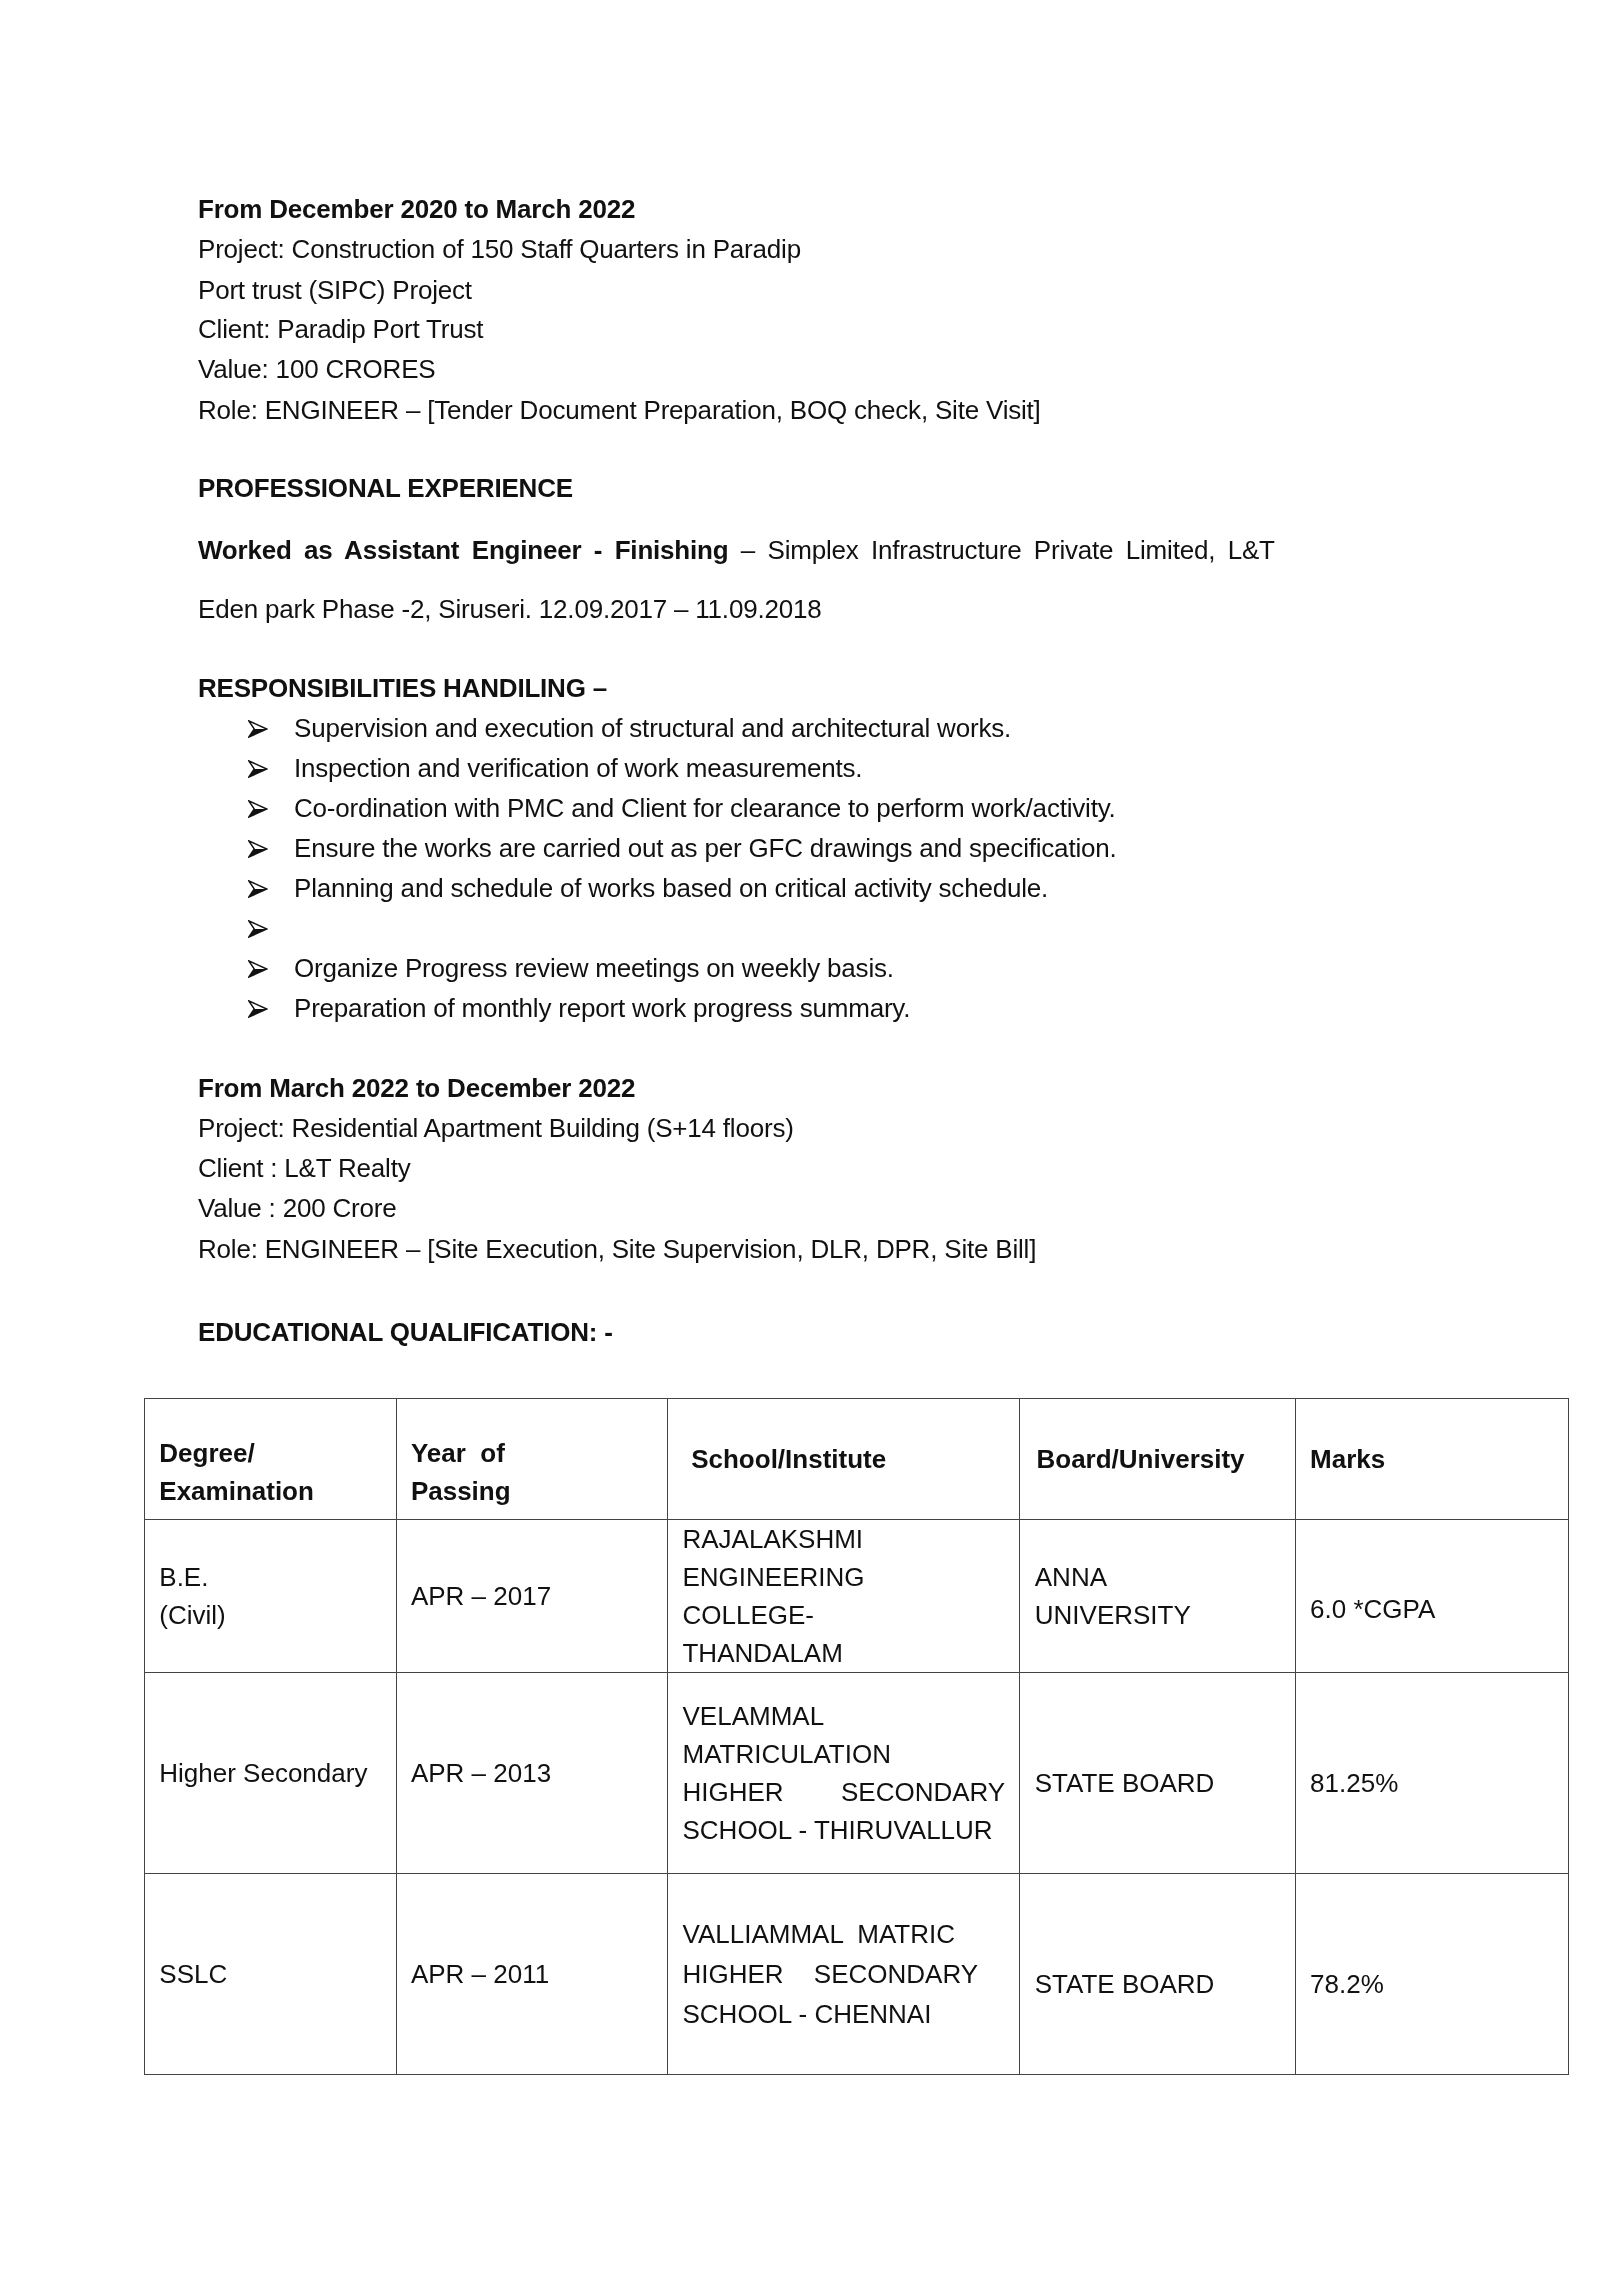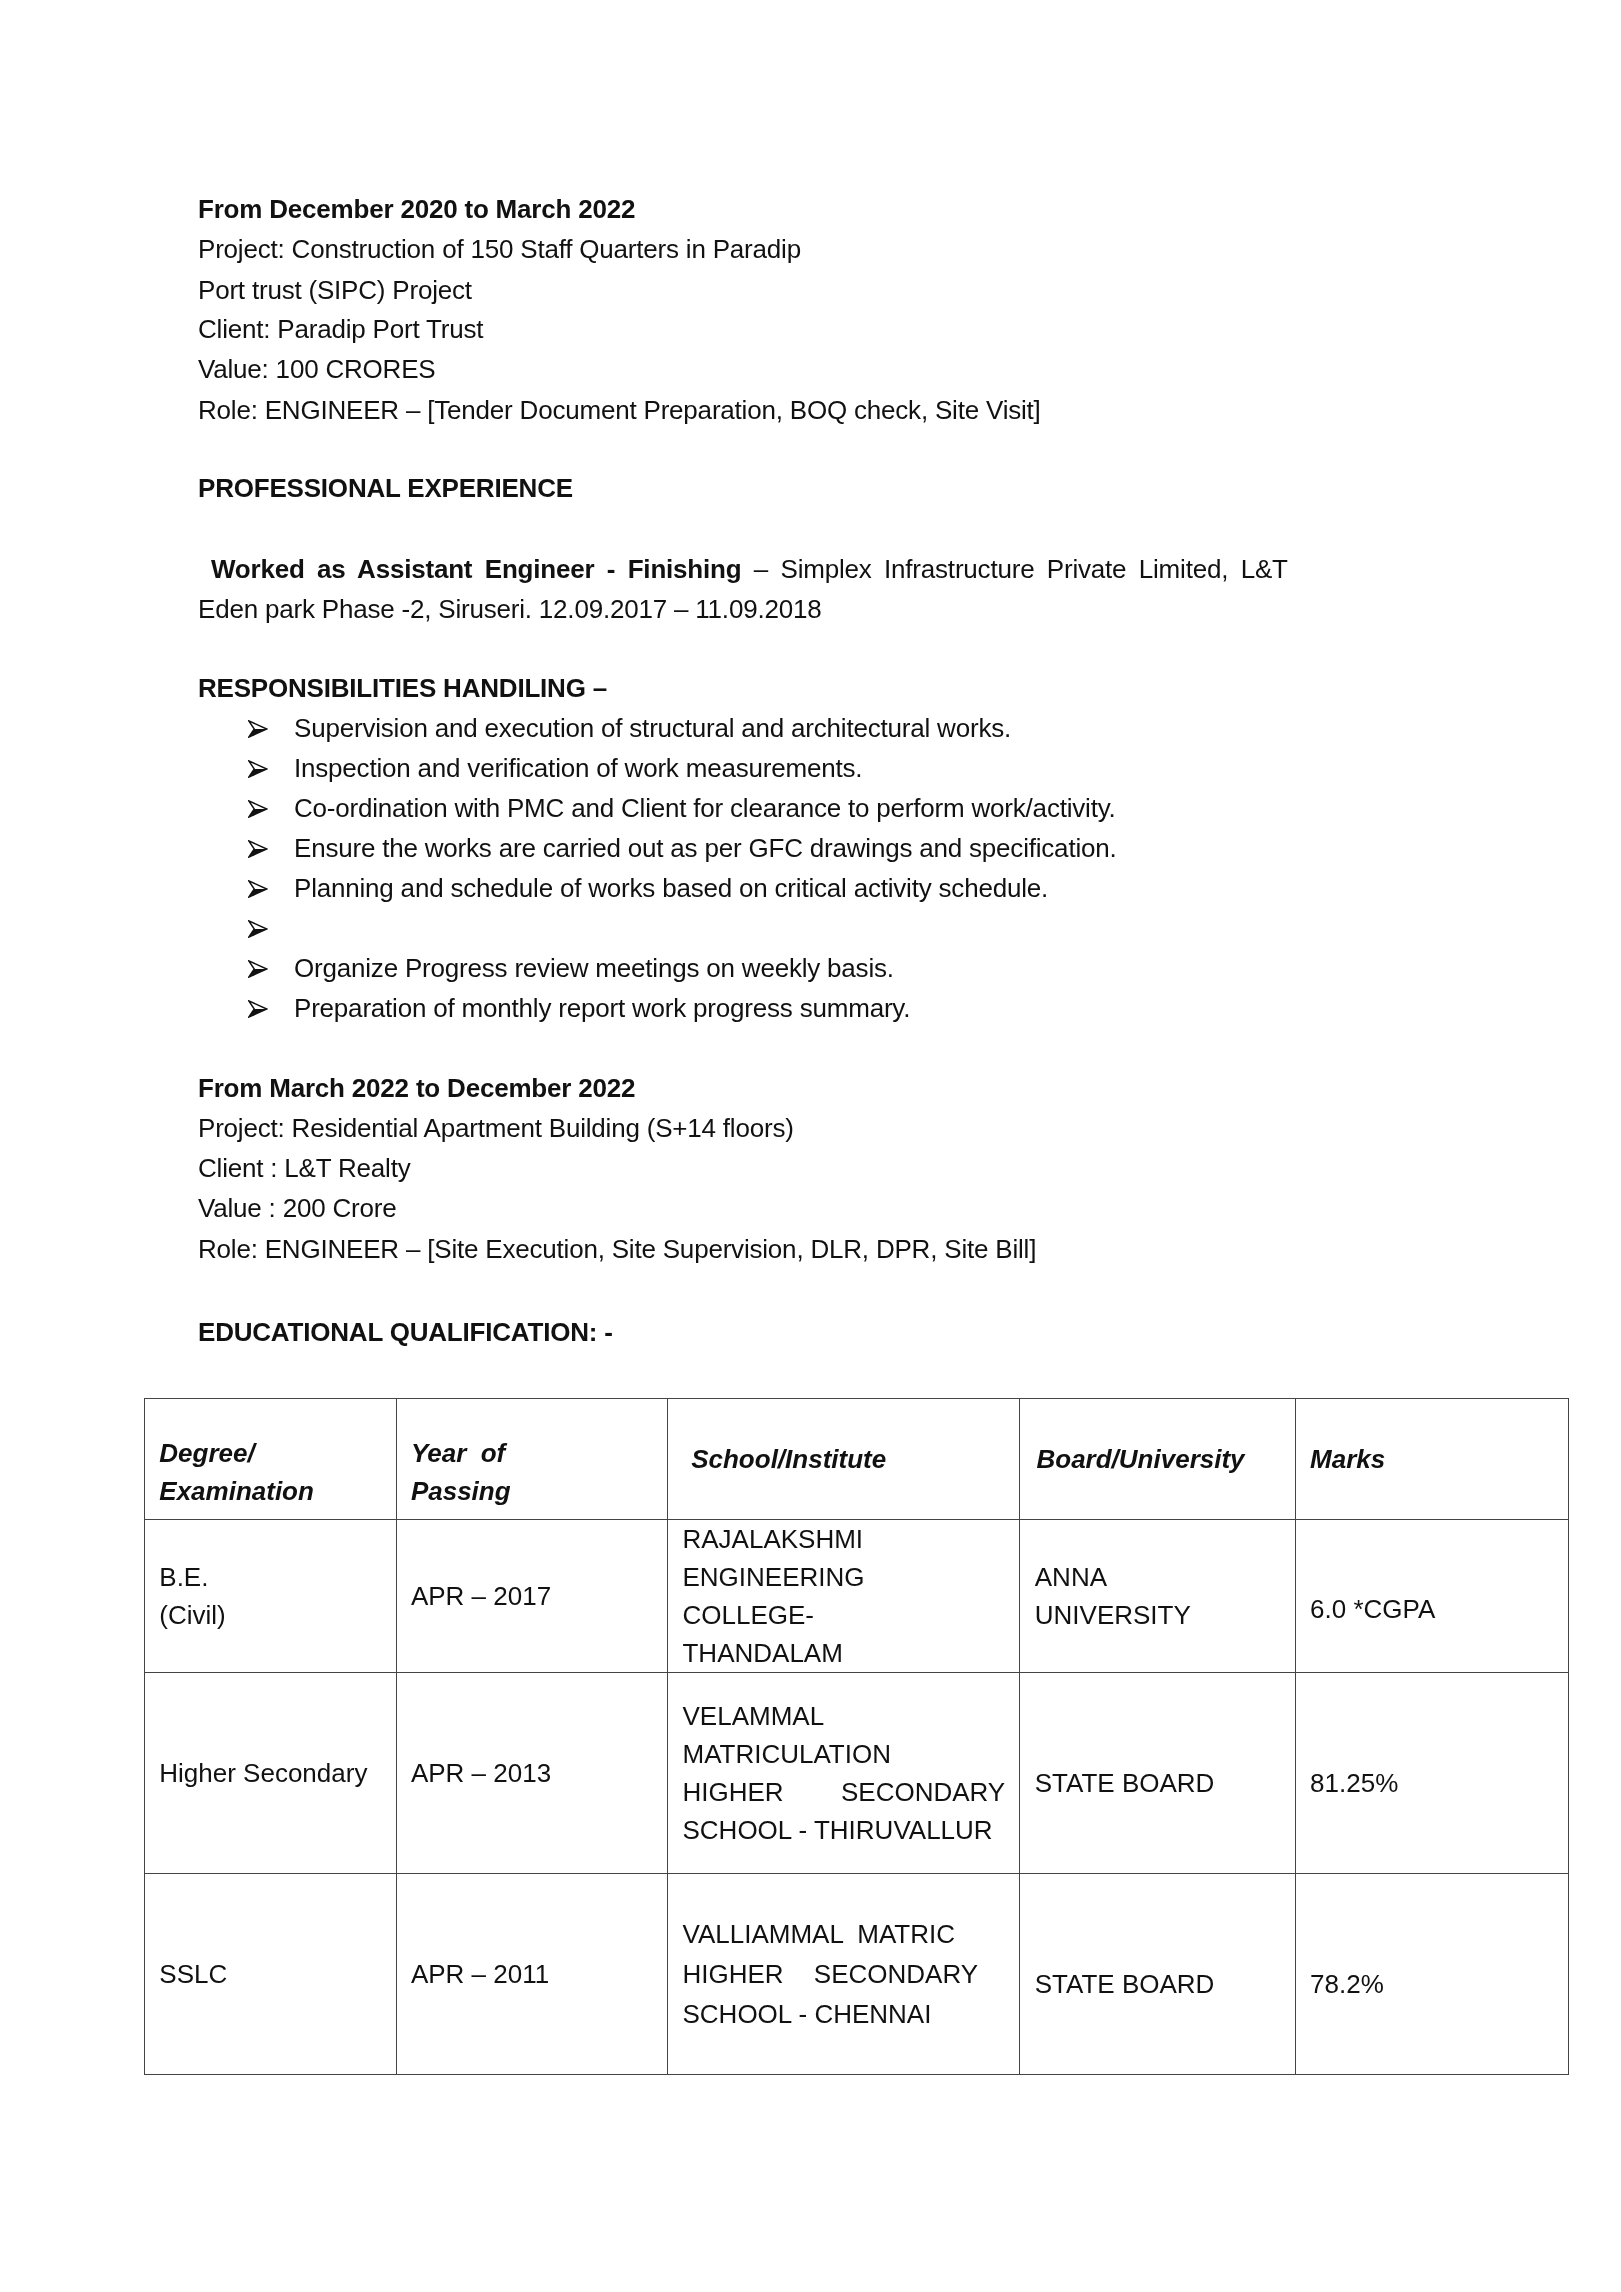--- a/index.html
+++ b/index.html
@@ -11,37 +11,37 @@
   .bullets { position: absolute; left: 198px; top: 708px; margin: 0; padding: 0; list-style: none; }
   .bullets li { position: relative; height: 40px; line-height: 40px; font-size: 26px; padding-left: 96px;
                 white-space: nowrap; letter-spacing: -0.2px; }
   .arrow { position: absolute; left: 50px; top: 11.6px; width: 19.7px; height: 18px; }
   table.edu { position: absolute; left: 144px; top: 1398px; border-collapse: collapse;
               font-size: 26px; line-height: 38px; }
   table.edu td, table.edu th { border: 1.8px solid #444444; vertical-align: middle; padding: 0 14.3px;
               text-align: left; font-weight: normal; }
   table.edu th { font-weight: bold; }
   .c1 { width: 222px; } .c2 { width: 242px; } .c3 { width: 314px; } .c4 { width: 244px; } .c5 { width: 244px; }
-  .hdr-row { height: 121px; font-style: italic; } .r1 { height: 121px; } .r2 { height: 201px; } .r3 { height: 201px; }
+  .hdr-row { height: 121px; } .r1 { height: 121px; } .r2 { height: 201px; } .r3 { height: 201px; }
   .center { text-align: center; }
   .cell-text { display: block; }
   .down { padding-top: 25px !important; }
 </style>
 </head>
 <body>
 
 <div class="line b" style="top:189px">From December 2020 to March 2022</div>
 <div class="line" style="top:229px">Project: Construction of 150 Staff Quarters in Paradip</div>
 <div class="line" style="top:270px">Port trust (SIPC) Project</div>
 <div class="line" style="top:309px">Client: Paradip Port Trust</div>
 <div class="line" style="top:349px">Value: 100 CRORES</div>
 <div class="line" style="top:390px">Role: ENGINEER – [Tender Document Preparation, BOQ check, Site Visit]</div>
 
 <div class="line b" style="top:468px">PROFESSIONAL EXPERIENCE</div>
-<div class="line" style="top:549px; word-spacing:5.4px;margin-left:13px;">
+<div class="line" style="top:530px; word-spacing:5.4px;">
   <span class="b">Worked as Assistant Engineer - Finishing</span><span> – Simplex Infrastructure Private Limited, L&amp;T</span>
 </div>
 <div class="line" style="top:589px">Eden park Phase -2, Siruseri. 12.09.2017 – 11.09.2018</div>
 
 <div class="line b" style="top:668px">RESPONSIBILITIES HANDILING –</div>
 <ul class="bullets">
   <li><svg class="arrow" viewBox="0 0 22 20">
         <path d="M1 1 L21 10 L1 19 L7 10 Z" fill="none" stroke="#111" stroke-width="1.6"></path>
         <path d="M1 19 L21 10 L7 10 Z" fill="#111"></path>
       </svg><span>Supervision and execution of structural and architectural works.</span></li>

